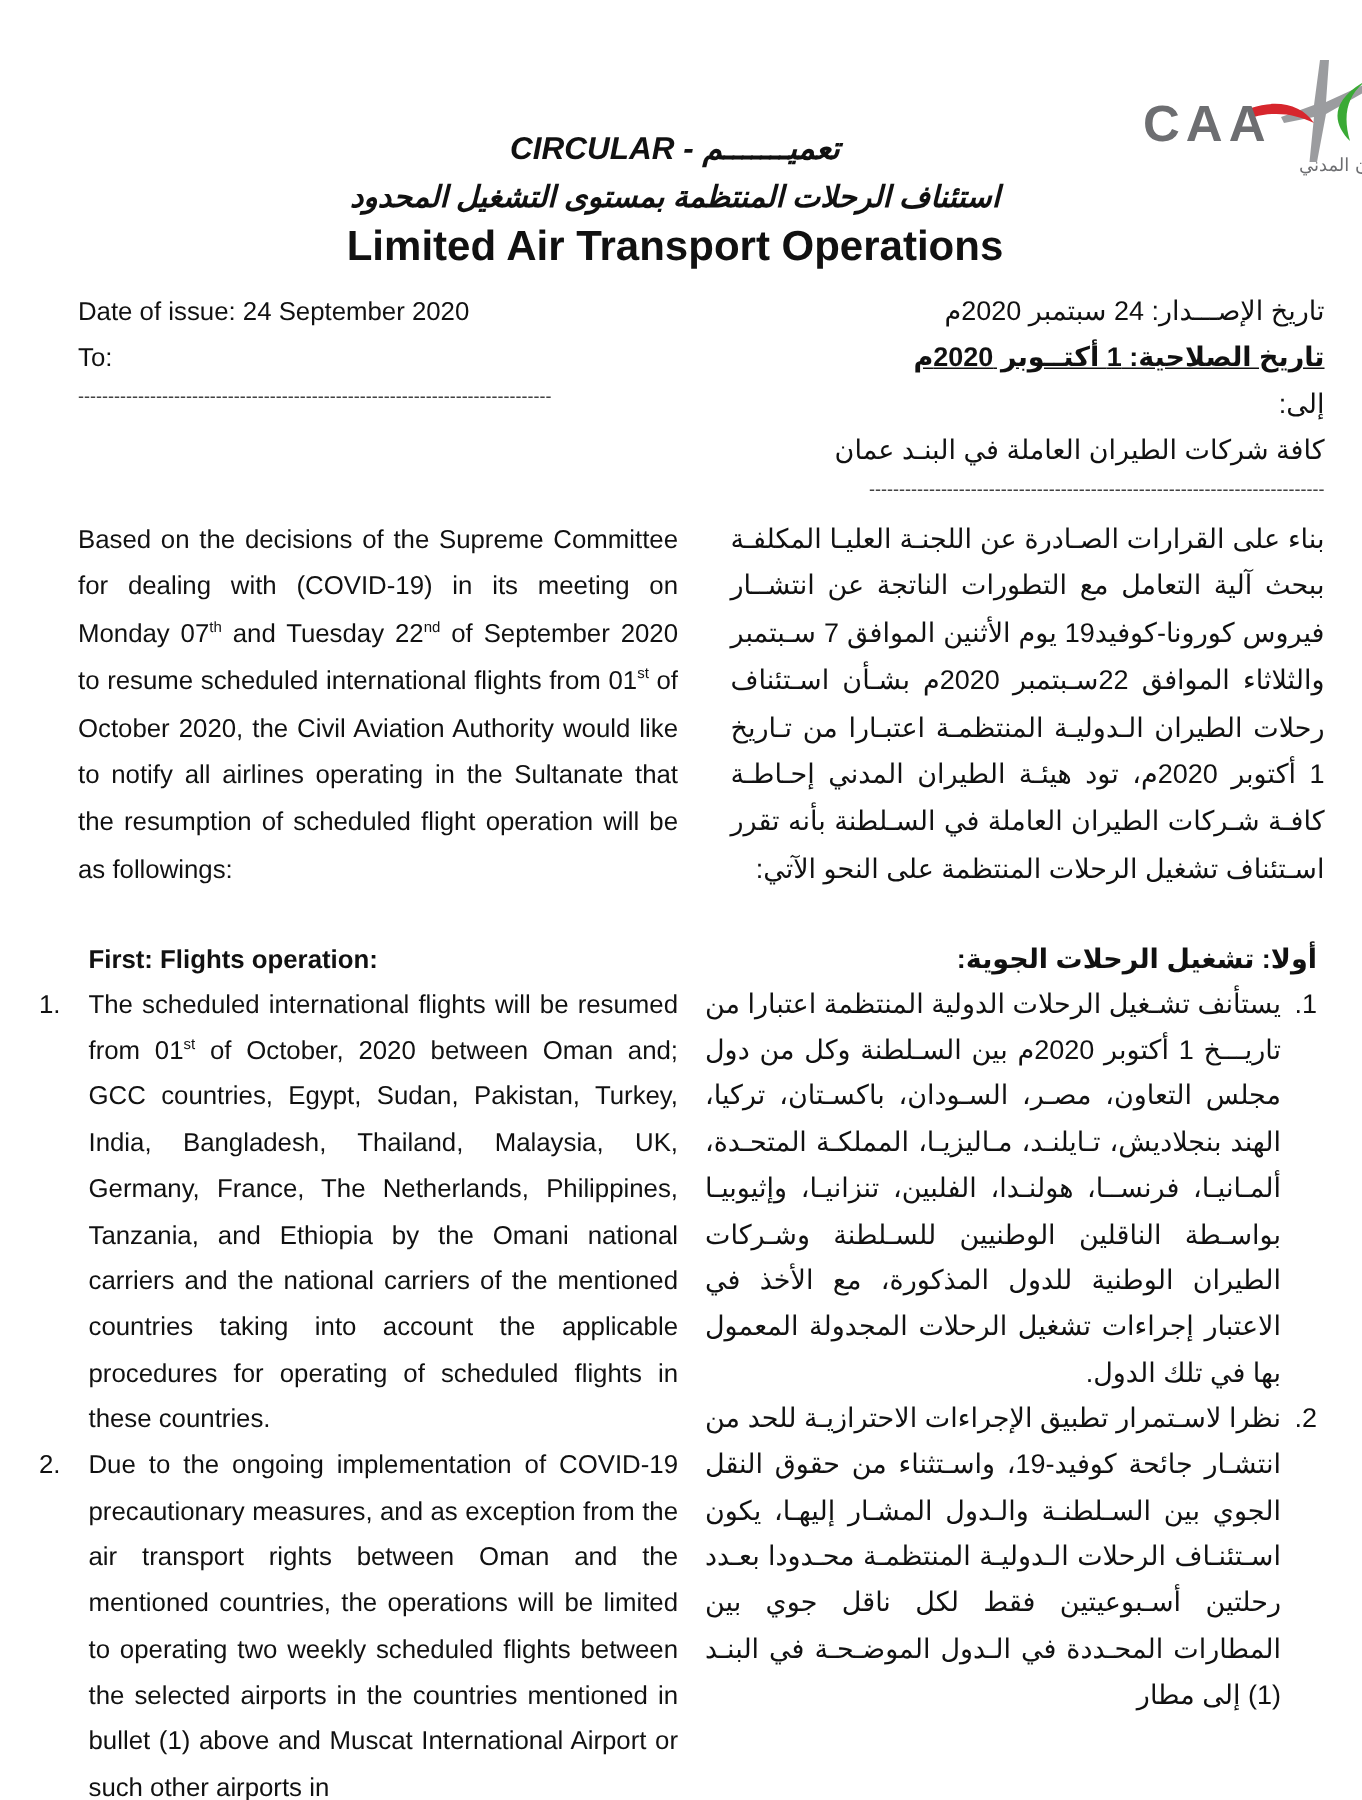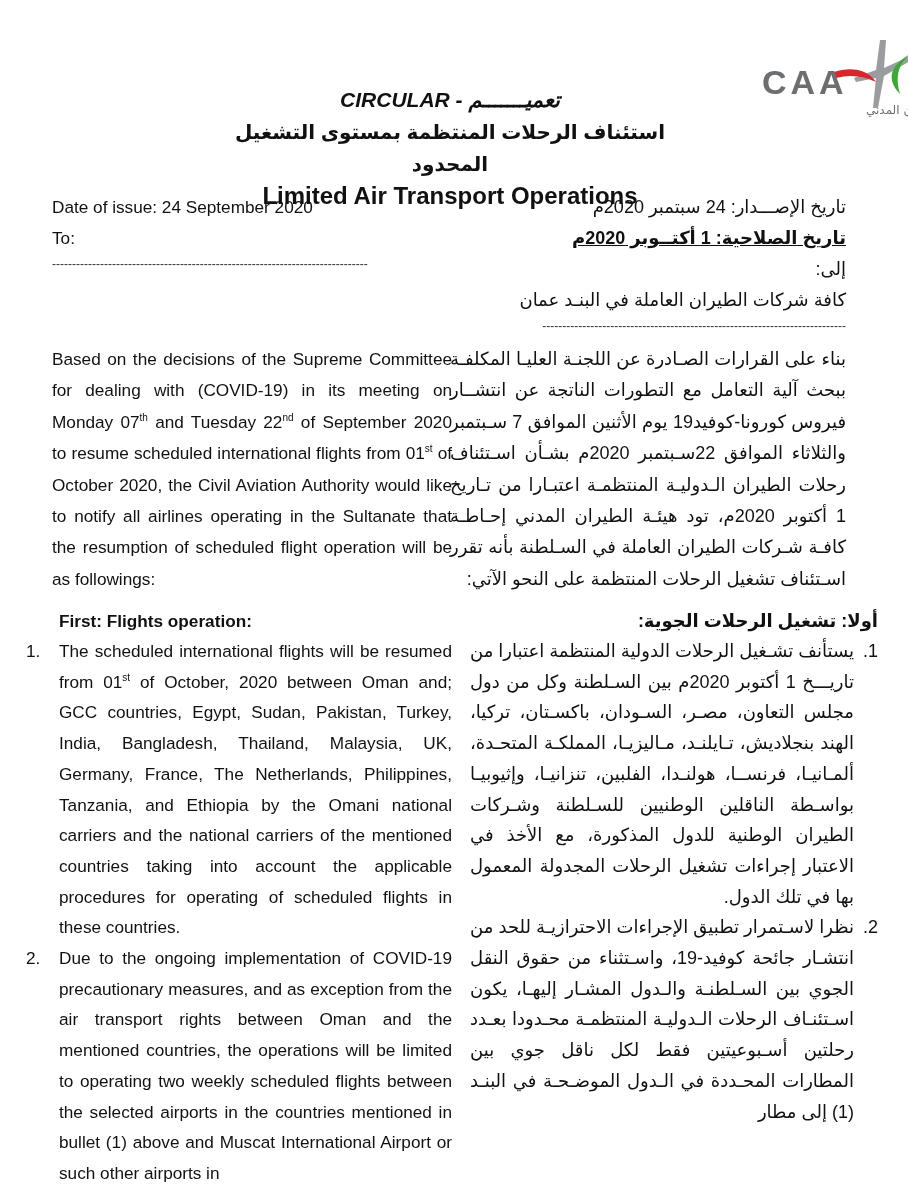--- a/index.html
+++ b/index.html
@@ -2,30 +2,30 @@
 <html><head>
 <meta charset="utf-8">
 <style>
   html, body { margin: 0; padding: 0; background: #ffffff; }
   body { width: 908px; height: 1200px; position: relative; overflow: hidden;
          font-family: "Liberation Sans", "DejaVu Sans", sans-serif; color: #111; }
   .logo { position: absolute; left: 760px; top: 38px; width: 160px; height: 80px; }
   .logo svg { width: 100%; height: 100%; }
   .title-block { position: absolute; left: 220px; top: 84px; width: 460px; text-align: center; }
   .t1 { font-size: 21px; font-weight: bold; line-height: 32px; font-style: italic; }
-  .t2 { font-size: 20px; font-weight: bold; line-height: 32px; direction: rtl; }
-  .t3 { font-size: 24px; font-weight: bold; line-height: 32px; }
+  .t2 { font-size: 20px; font-weight: bold; line-height: 32px; direction: rtl; font-style: italic; }
+  .t3 { font-size: 28px; font-weight: bold; line-height: 32px; }
   .col-en { position: absolute; left: 52px; width: 400px; font-size: 17.2px; }
-  .col-ar { position: absolute; left: 450px; width: 396px; font-size: 18px; direction: rtl; text-align: right; }
+  .col-ar { position: absolute; left: 487px; width: 396px; font-size: 18px; direction: rtl; text-align: right; }
   .meta-line { line-height: 31px; white-space: nowrap; }
   .bold-u { font-weight: bold; text-decoration: underline; }
   .dash { color: #333; letter-spacing: 0px; overflow: hidden; white-space: nowrap; font-size: 12px; line-height: 20px; }
   .para { line-height: 31.4px; text-align: justify; text-align-last: left; margin: 0; }
   .col-ar .para { text-align-last: right; }
-  .section-head { font-weight: bold; line-height: 30px; }
+  .section-head { font-weight: bold; line-height: 30px; margin-top: 18px; }
   .list { margin: 0; padding: 0; list-style: none; }
   .list li { position: relative; padding-left: 33px; line-height: 30.7px; text-align: justify; }
   .list .num { position: absolute; left: 0; top: 0; }
   .col-ar .list li { padding-left: 0; padding-right: 24px; }
   .col-ar .list .num { left: auto; right: 0; }
   sup { font-size: 10px; line-height: 0; }
 </style>
 </head>
 <body>
 

